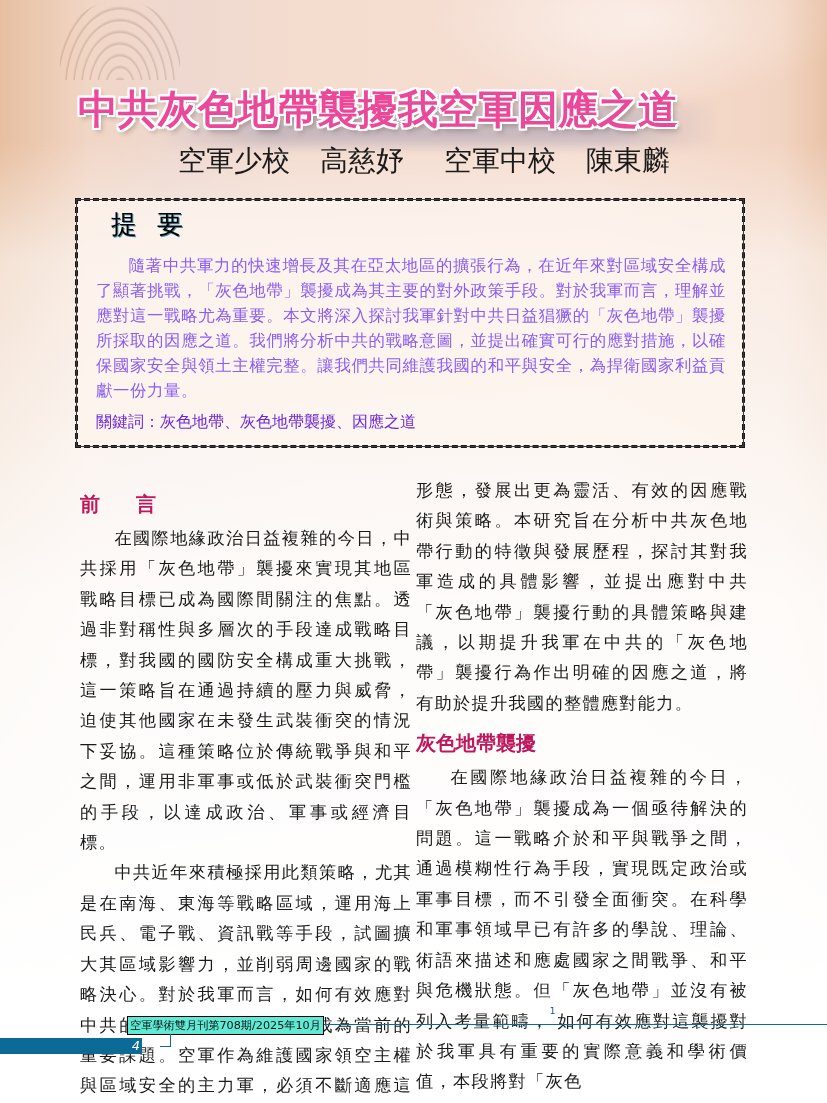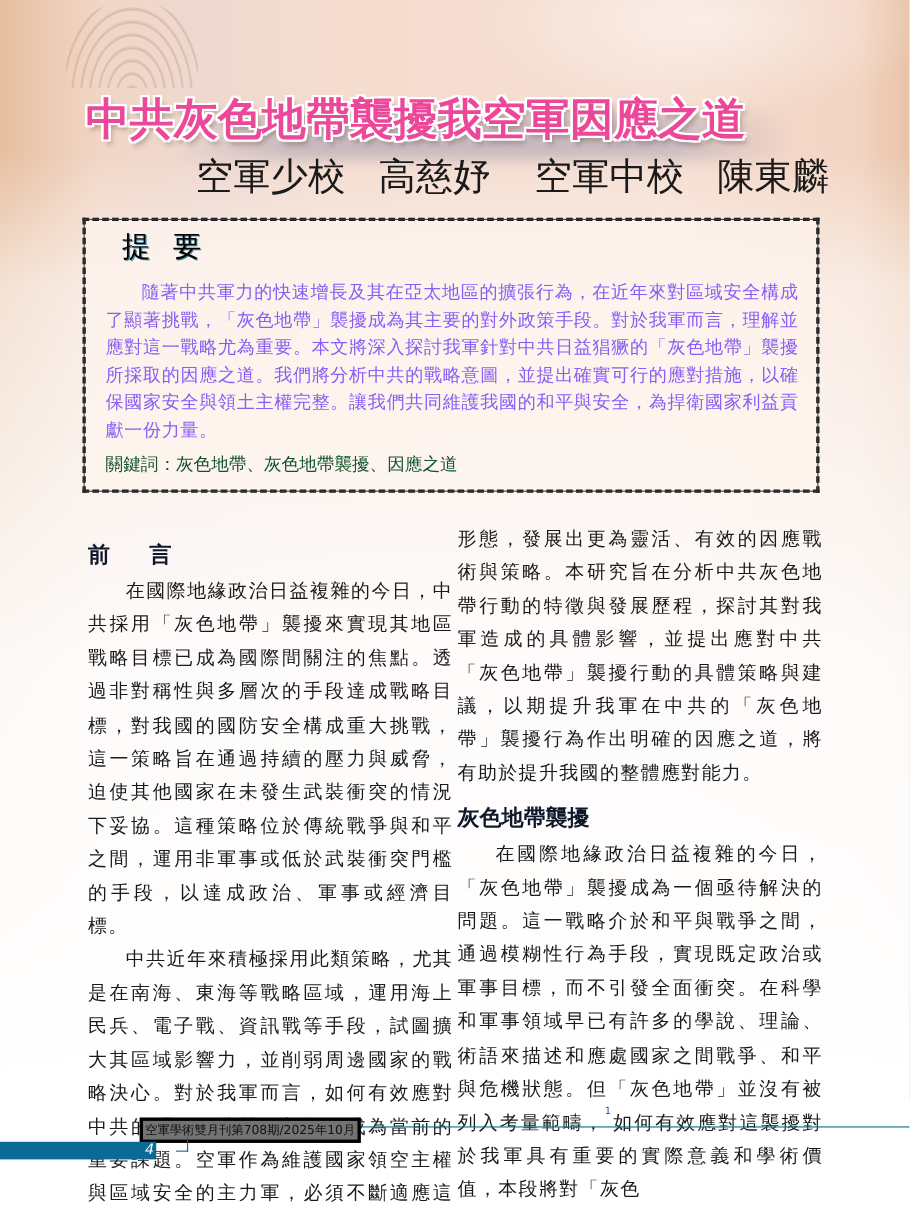--- a/index.html
+++ b/index.html
@@ -30,21 +30,21 @@
   .title {
     position: absolute; left: 78px; top: 78px; width: 680px; height: 62px;
     font-family: "DejaVu Serif", "Liberation Serif", serif;
     font-size: 40px; font-weight: bold; letter-spacing: 0px;
     color: #ec4899;
     text-shadow: 2px 0 0 #fff, -2px 0 0 #fff, 0 2px 0 #fff, 0 -2px 0 #fff, 2px 2px 0 #fff, -2px -2px 0 #fff, 2px -2px 0 #fff, -2px 2px 0 #fff, 3px 4px 5px rgba(60,50,30,0.35);
     white-space: nowrap; line-height: 62px;
   }
   .authors {
     position: absolute; left: 178px; top: 143px; height: 36px;
-    font-size: 34px; color: #1a1a1a; line-height: 36px; white-space: nowrap;
+    font-size: 28px; color: #1a1a1a; line-height: 36px; white-space: nowrap;
     font-family: "DejaVu Sans", sans-serif; font-weight: normal;
   }
   .authors span { margin-right: 30px; }
   .authors span.name { margin-right: 40px; }
   .abstract-box {
     position: absolute; left: 75px; top: 198px; width: 670px; height: 250px;
     border: 3px dashed #1a1a1a;
     outline: 1px solid #3a3a3a; outline-offset: -2px;
     background: rgba(253,244,238,0.75);
     box-sizing: border-box;
@@ -53,39 +53,39 @@
     position: absolute; left: 33px; top: 6px; font-size: 26px; letter-spacing: 20px;
     color: #000000; font-weight: normal;
     text-shadow: 1px 1px 0 #3f8aa8;
   }
   .abstract-body {
     position: absolute; left: 18px; top: 52px; width: 630px;
     font-size: 16.4px; line-height: 25px; color: #8b5cf6;
     text-align: justify; text-indent: 2em; letter-spacing: 0.6px;
   }
   .keywords {
-    position: absolute; left: 18px; top: 211px; font-size: 16px; color: #14532d;
+    position: absolute; left: 18px; top: 211px; font-size: 16px; color: #6d28d9;
   }
   .col {
     position: absolute; width: 332px; font-size: 17.2px; line-height: 30.4px;
     color: #1a1a1a; letter-spacing: 1.3px; text-align: justify;
   }
   .col-left { left: 80px; top: 485px; }
   .col-right { left: 416px; top: 475px; }
   .section-h {
-    font-size: 20px; font-weight: bold; color: #0f172a; height: 38px; line-height: 38px;
+    font-size: 20px; font-weight: bold; color: #be185d; height: 38px; line-height: 38px;
     letter-spacing: 0;
   }
   .section-h.spaced { letter-spacing: 36px; }
   .para { text-indent: 2em; margin: 0; }
   .para.no-indent { text-indent: 0; }
   sup.fn { font-size: 9px; color: #2050a0; vertical-align: top; line-height: 10px; }
   .footer-box {
     position: absolute; left: 127px; top: 1016px; height: 17px; padding: 0 2px;
-    border: 3px solid #000000; background: #737373; font-size: 11.2px; line-height: 17px;
+    border: 1px solid #000000; background: #5eead4; font-size: 11.2px; line-height: 17px;
     white-space: nowrap; color: #111;
   }
   .footer-line {
     position: absolute; left: 313px; top: 1024px; width: 514px; height: 1px; background: #0c6a96;
   }
   .footer-connector {
     position: absolute; left: 160px; top: 1034px; width: 10px; height: 12px;
     border-right: 1px solid #0c6a96; border-bottom: 1px solid #0c6a96;
   }
   .page-tab {

